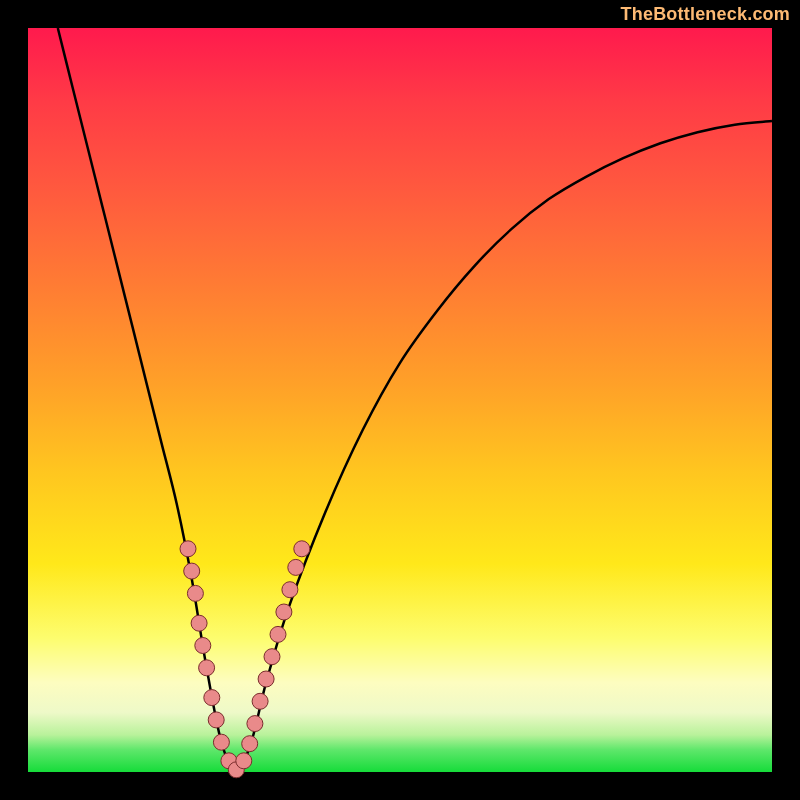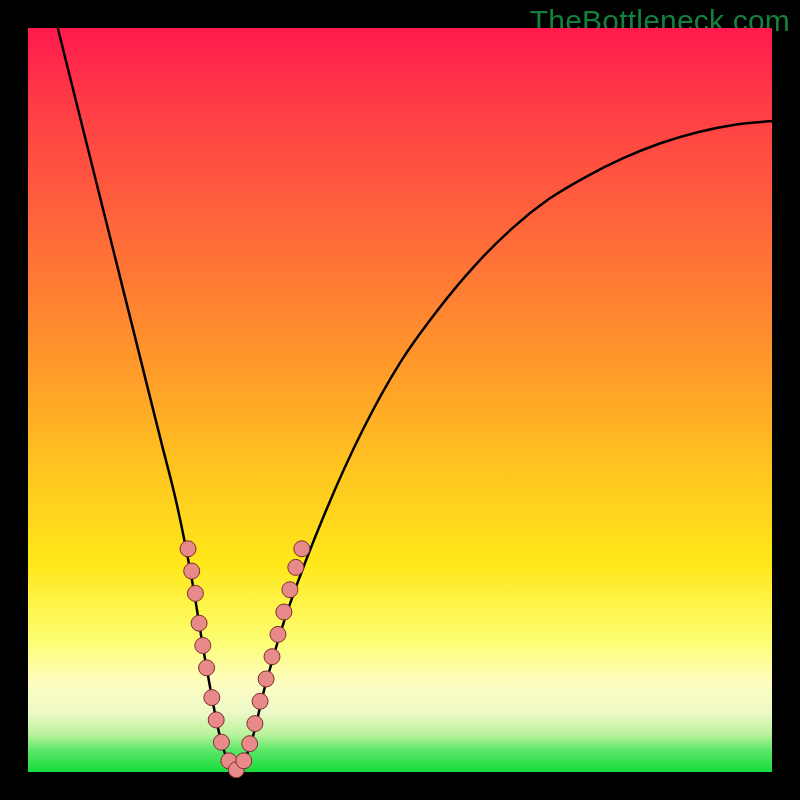--- a/index.html
+++ b/index.html
@@ -39,24 +39,24 @@
       #eef9c8 92%,
       #b9f29b 95%,
       #5fe76b 97%,
       #16dc3a 100%
     );
   }
   .watermark {
     position: absolute;
     top: 4px;
     right: 10px;
-    color: #15803d;
-    font-size: 30px;
+    color: #fdba74;
+    font-size: 18px;
     letter-spacing: 0.2px;
-    font-weight: 400;
+    font-weight: 700;
     user-select: none;
   }
   svg.curve {
     position: absolute;
     top: 0;
     left: 0;
     width: 744px;
     height: 744px;
     overflow: visible;
   }

